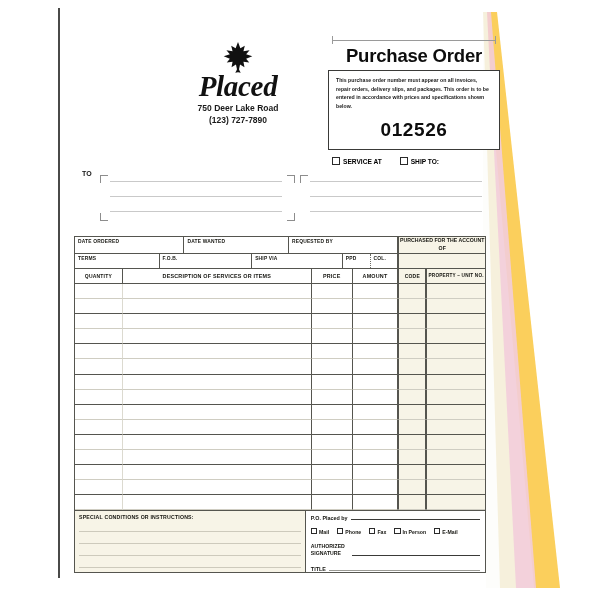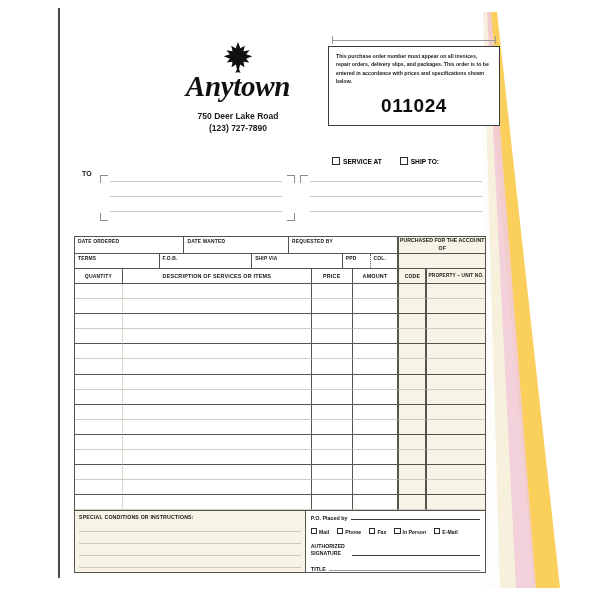--- a/index.html
+++ b/index.html
@@ -29,21 +29,21 @@
   
   .header{position:absolute;left:0;top:0;width:100%;height:215px;}
 
   .logo-block{position:absolute;left:82px;top:26px;width:180px;text-align:center;}
   .leaf{width:34px;height:34px;margin:0 auto;display:block;}
   .brand{
     font-family:"Liberation Serif", serif;
     font-size:29px;font-weight:bold;font-style:italic;
     letter-spacing:-0.3px;color:#111;line-height:1.0;margin-top:-2px;
   }
-  .addr{font-size:8.5px;font-weight:bold;color:#1a1a1a;line-height:1.45;margin-top:9px;}
+  .addr{font-size:8.5px;font-weight:bold;color:#1a1a1a;line-height:1.45;margin-top:1px;}
 
   .po-block{position:absolute;left:262px;top:22px;width:172px;}
   .rule-ticks{position:relative;height:8px;margin:0 4px 2px 4px;}
   .rule-ticks .ln{position:absolute;left:0;right:0;top:4px;height:1px;background:#9a9a9a;}
   .rule-ticks .tk{position:absolute;top:0px;width:1px;height:8px;background:#9a9a9a;}
   .rule-ticks .tk.l{left:0;} .rule-ticks .tk.r{right:0;}
   .po-title{
     font-family:"Liberation Sans", sans-serif;
     font-size:18.5px;font-weight:bold;text-align:center;color:#0d0d0d;
     letter-spacing:-0.2px;line-height:1.1;margin-bottom:4px;
@@ -135,36 +135,37 @@
     <div class="sheet-inner">
 
       <div class="header">
 
         <div class="logo-block">
           <svg class="leaf" viewBox="0 0 100 100">
             <path fill="#111" d="M50 6 L57 24 L70 17 L66 33 L84 30 L74 42 L92 48 L74 55 L83 66 L66 64 L69 80 L56 72
                  L53 86 C53 86 55 92 58 96 L50 95 L42 96 C45 92 47 86 47 86 L44 72 L31 80 L34 64
                  L17 66 L26 55 L8 48 L26 42 L16 30 L34 33 L30 17 L43 24 Z"></path>
           </svg>
-          <div class="brand">Anytown</div>
+          <div class="brand">Placed</div>
           <div class="addr">
             <div>750 Deer Lake Road</div>
             <div>(123) 727-7890</div>
           </div>
         </div>
 
         <div class="po-block">
           <div class="rule-ticks">
             <div class="ln"></div>
               <div class="tk l"></div>
               <div class="tk r"></div>
           </div>
+          <div class="po-title">Purchase Order</div>
           <div class="po-box">
             <div class="po-note">This purchase order number must appear on all invoices, repair orders, delivery slips, and packages. This order is to be entered in accordance with prices and specifications shown below.</div>
-            <div class="po-num">011024</div>
+            <div class="po-num">012526</div>
           </div>
         </div>
 
         <div class="ship-row">
           <span><span class="cbx"></span><span>SERVICE AT</span></span>
           <span><span class="cbx"></span><span>SHIP TO:</span></span>
         </div>
 
         <div class="to-area">
           <div class="to-label">TO</div>

